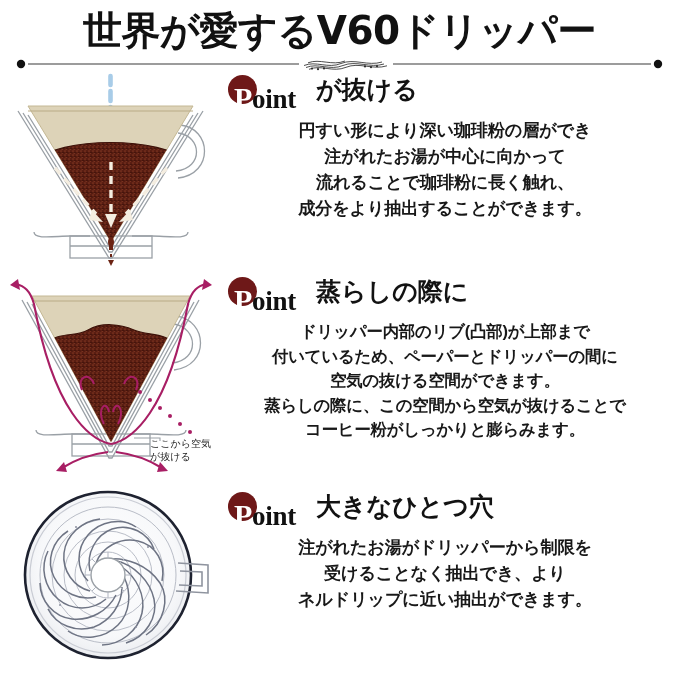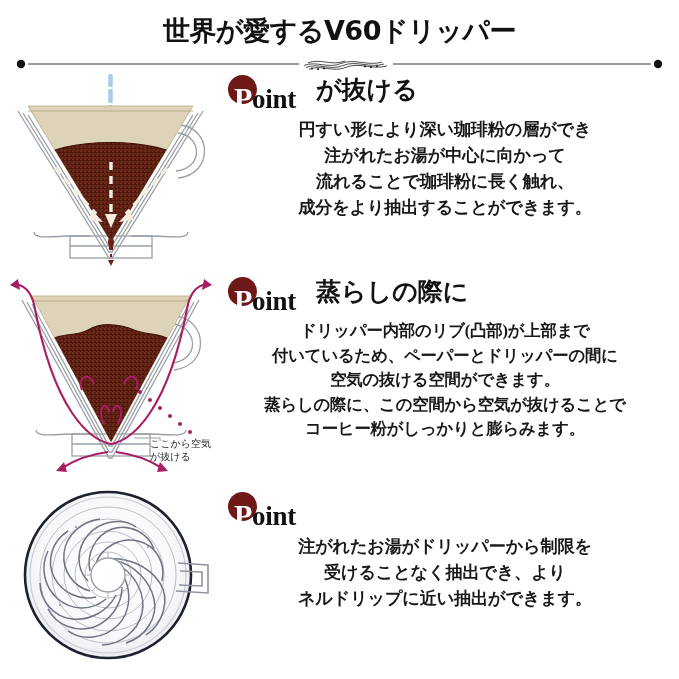--- a/index.html
+++ b/index.html
@@ -25,21 +25,21 @@
     top: 0;
     left: 0;
     width: 679px;
     height: 60px;
     display: flex;
     align-items: center;
     justify-content: center;
   }
   .main-title {
     font-family: "DejaVu Sans", "Liberation Sans", sans-serif;
-    font-size: 27px;
+    font-size: 39px;
     font-weight: 700;
     letter-spacing: -0.5px;
     color: #111111;
     white-space: nowrap;
     line-height: 1;
   }
 
   
   .divider {
     position: absolute;
@@ -121,21 +121,21 @@
     font-weight: 700;
     color: #121212;
     margin-left: 12px;
     white-space: nowrap;
     line-height: 1.1;
   }
 
   .body-text {
     margin-top: 7px;
     text-align: center;
-    font-family: Liberation Serif, serif;
+    font-family: Liberation Sans, sans-serif;
     font-size: 17.2px;
     font-weight: 600;
     line-height: 1.52;
     color: #181818;
     letter-spacing: -0.2px;
     white-space: pre-line;
   }
 
   .annotation {
     position: absolute;
@@ -422,20 +422,21 @@
         </g>
       </svg>
     </div>
 
     <div class="text-col">
       <div class="point-head">
         <span class="point-badge">
           <span class="disc"></span>
           <span class="word"><span class="p-cap">P</span><span>oint</span></span>
         </span>
+        <span class="point-title">大きなひとつ穴</span>
       </div>
       <p class="body-text">注がれたお湯がドリッパーから制限を
 受けることなく抽出でき、より
 ネルドリップに近い抽出ができます。</p>
     </div>
   </div>
 
 </div>
 
 </body></html>

